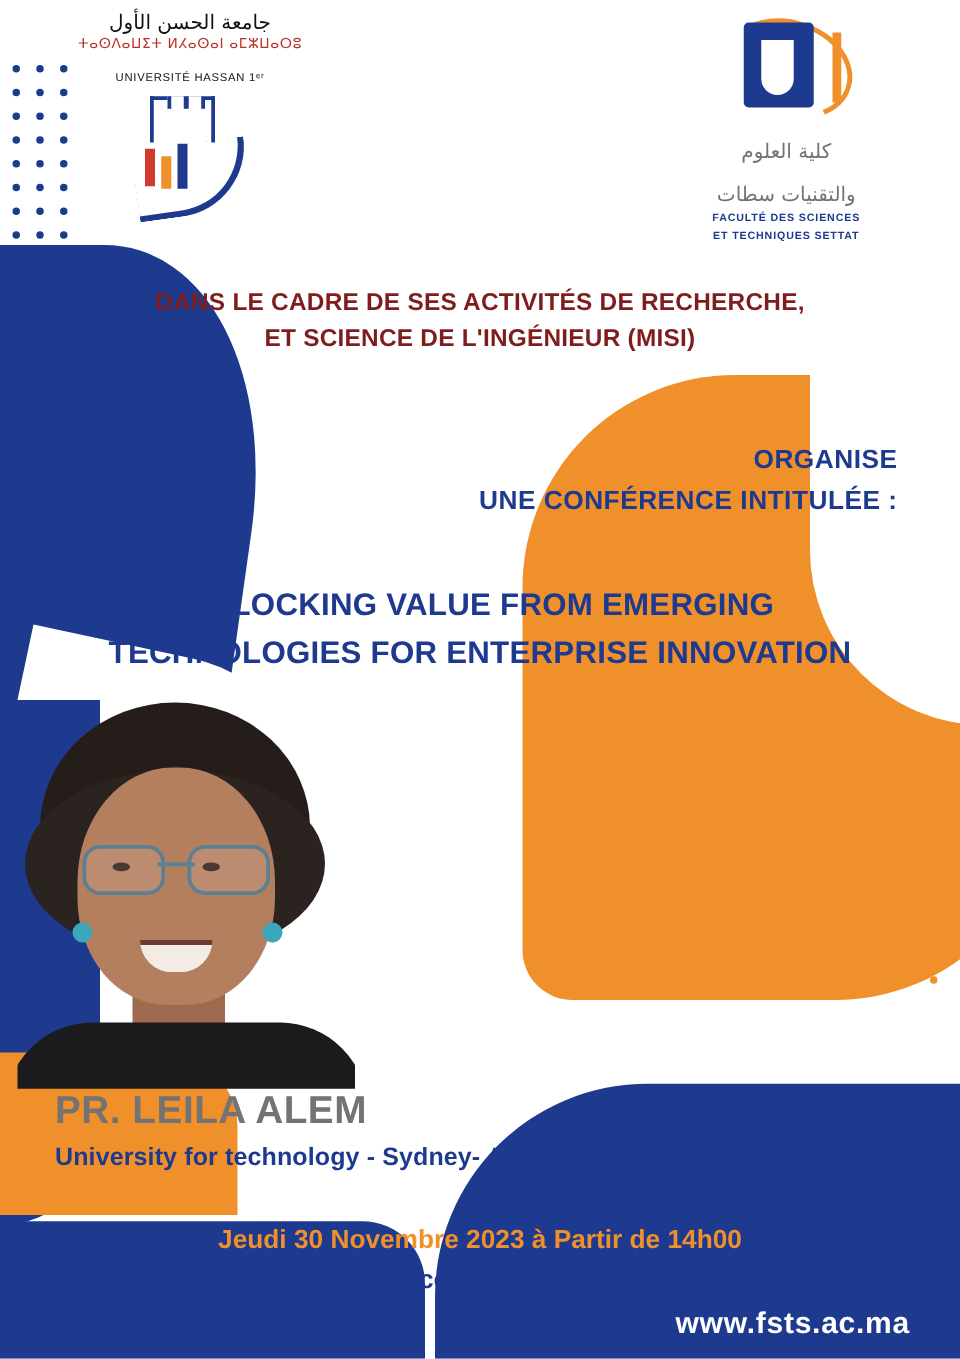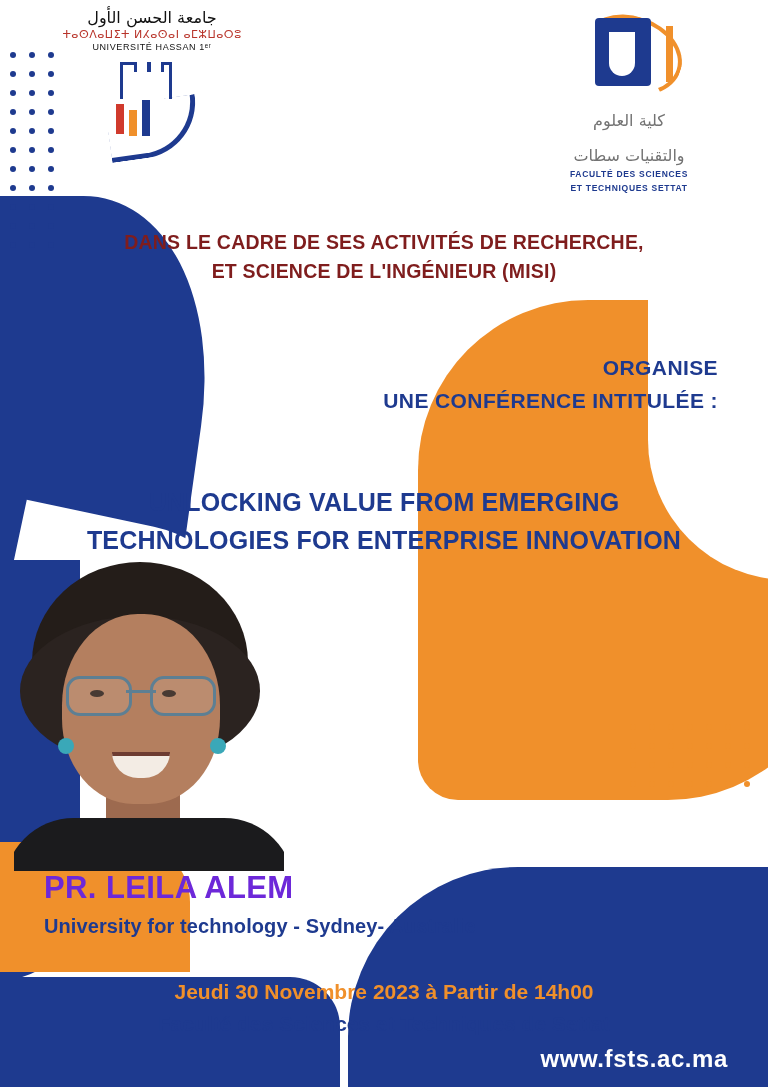--- a/index.html
+++ b/index.html
@@ -139,21 +139,21 @@
     font-size: 11px;
     color: #b8342a;
     letter-spacing: 0.5px;
     margin-top: 1px;
   }
   .logo-left .fr {
     font-family: "Liberation Sans", sans-serif;
     font-size: 9px;
     color: #111111;
     letter-spacing: 0.6px;
-    margin-top: 1px;
+    margin-top: 16px;
   }
   .logo-left .mark {
     margin: 8px auto 0 auto;
     width: 100px;
     height: 100px;
     position: relative;
   }
   .crenel {
     position: absolute;
     left: 18px;
@@ -307,21 +307,20 @@
     position: absolute;
     left: 20px;
     top: 466px;
     width: 728px;
     text-align: center;
     color: #1e3a8f;
     font-weight: bold;
     font-size: 25px;
     line-height: 1.5;
     letter-spacing: 0.2px;
-    margin-top: 18px;
   }
 
   
   .photo {
     position: absolute;
     left: 14px;
     top: 556px;
     width: 270px;
     height: 315px;
     overflow: hidden;
@@ -425,21 +424,21 @@
     border-radius: 50%;
   }
   .photo .earring.l { left: 44px; }
   .photo .earring.r { left: 196px; }
 
   
   .speaker-name {
     position: absolute;
     left: 44px;
     top: 870px;
-    color: #6d28d9;
+    color: #737373;
     font-size: 31px;
     font-weight: bold;
     letter-spacing: 0.4px;
   }
   .speaker-affil {
     position: absolute;
     left: 44px;
     top: 915px;
     color: #1e3a8f;
     font-size: 20px;

